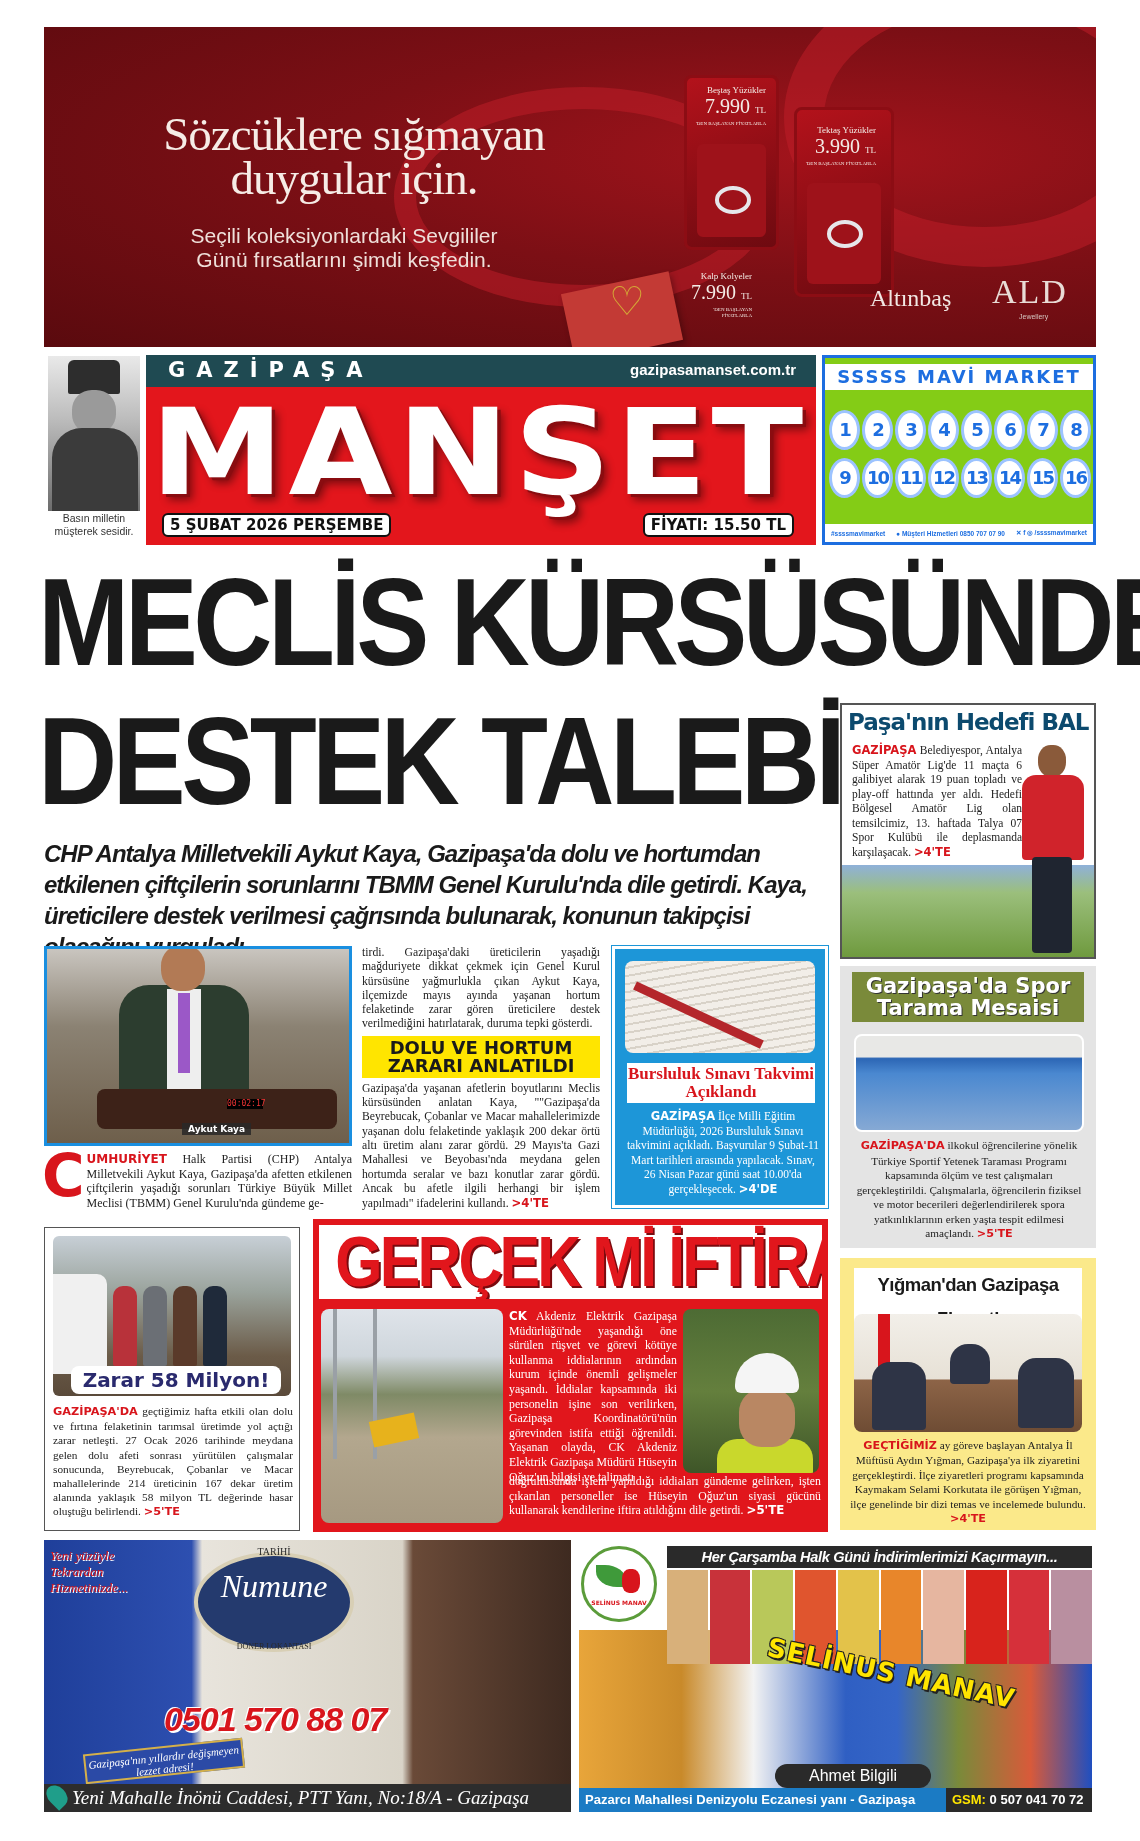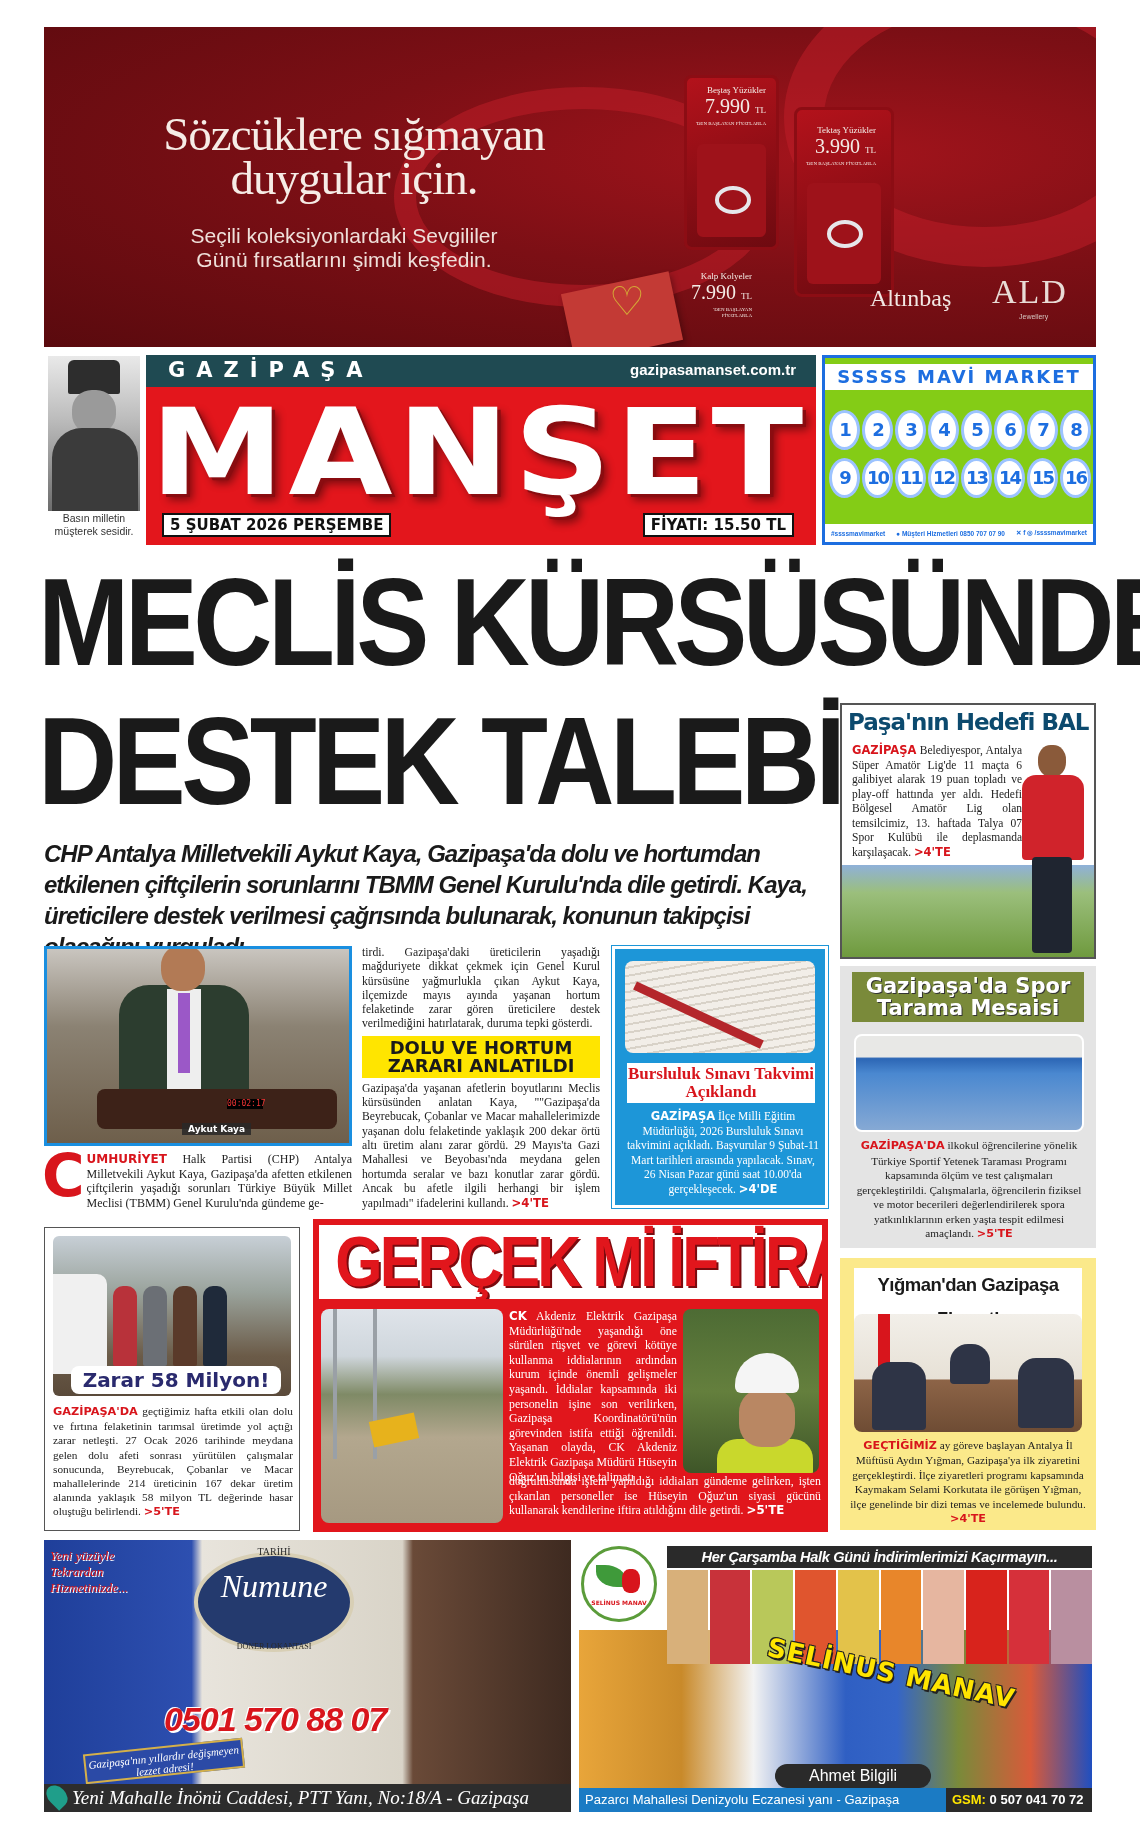--- a/index.html
+++ b/index.html
@@ -83,21 +83,21 @@
   .mast-logo {
     position: absolute; left: 18px; top: -4px; width: 630px; text-align: center;
     color: #fff; font-family: "DejaVu Sans", sans-serif; font-weight: bold; font-size: 120px;
     letter-spacing: 4px; line-height: 140px;
     text-shadow: 3px 3px 0 #8a0c10, 5px 6px 8px rgba(0,0,0,.45);
     transform: scaleX(1.12); transform-origin: center;
   }
   .mast-date, .mast-price {
     position: absolute; bottom: 8px; background: #fff; color: #111; border: 2px solid #111;
     font-family: "DejaVu Sans", sans-serif; font-weight: bold; font-size: 15px; padding: 1px 6px;
-    border-radius: 0;
+    border-radius: 6px;
   }
   .mast-date { left: 16px; }
   .mast-price { right: 22px; }
 
   
   .market-ad {
     left: 822px; top: 355px; width: 274px; height: 190px;
     background: #84cc16; border: 3px solid #1d6ee0;
   }
   .market-ad .title-bar {
@@ -344,21 +344,21 @@
     font-size:26px; letter-spacing:1px; text-shadow: 2px 2px 0 #222, -1px -1px 0 #222, 1px -1px 0 #222, -1px 1px 0 #222;
     transform: rotate(12deg);
   }
   .selinus-owner {
     position:absolute; left:200px; top:224px; width:156px; height:24px; border-radius:12px; background:#2a2a2a; color:#fff;
     font-family:"Liberation Sans", sans-serif; font-size:16px; line-height:24px; text-align:center;
   }
   .selinus-foot {
     position:absolute; left:4px; bottom:0; width:513px; height:24px; display:flex;
   }
-  .selinus-addr { flex: 0 0 367px; background:#1b7bc4; color:#fff; font-family:"Liberation Sans", sans-serif; font-weight:normal; font-size:13px; line-height:24px; padding-left:6px; white-space:nowrap; }
+  .selinus-addr { flex: 0 0 367px; background:#1b7bc4; color:#fff; font-family:"Liberation Sans", sans-serif; font-weight:bold; font-size:13px; line-height:24px; padding-left:6px; white-space:nowrap; }
   .selinus-gsm { flex:1; background:#2a2a2a; color:#fff; font-family:"Liberation Sans", sans-serif; font-weight:bold; font-size:13px; line-height:24px; padding-left:6px; white-space:nowrap; }
   .selinus-gsm b { color:#ffe500;margin-top:8px; }
 </style>
 </head>
 <body>
 
 <div class="abs top-ad">
   <div class="ribbon" style="left:350px;top:60px;width:380px;height:220px;"></div>
   <div class="ribbon" style="left:740px;top:-60px;width:400px;height:300px;border-width:40px;"></div>
   <div class="headline">Sözcüklere sığmayan duygular için.</div>

